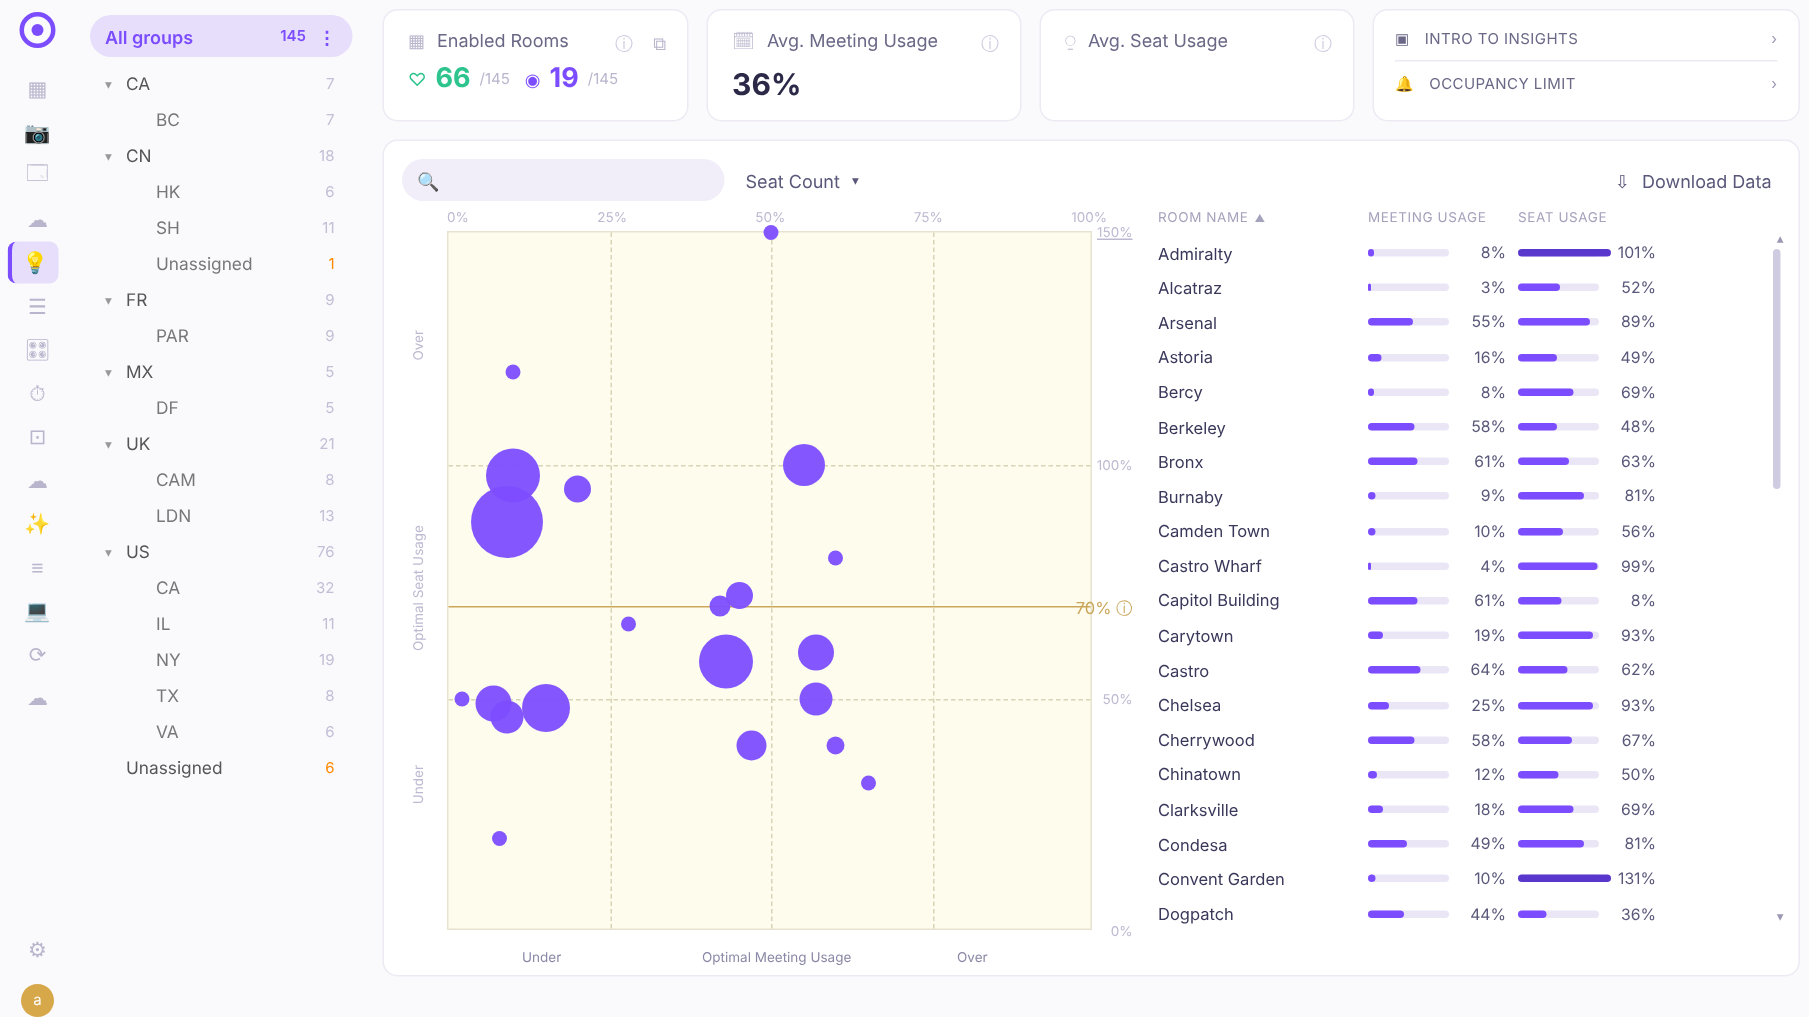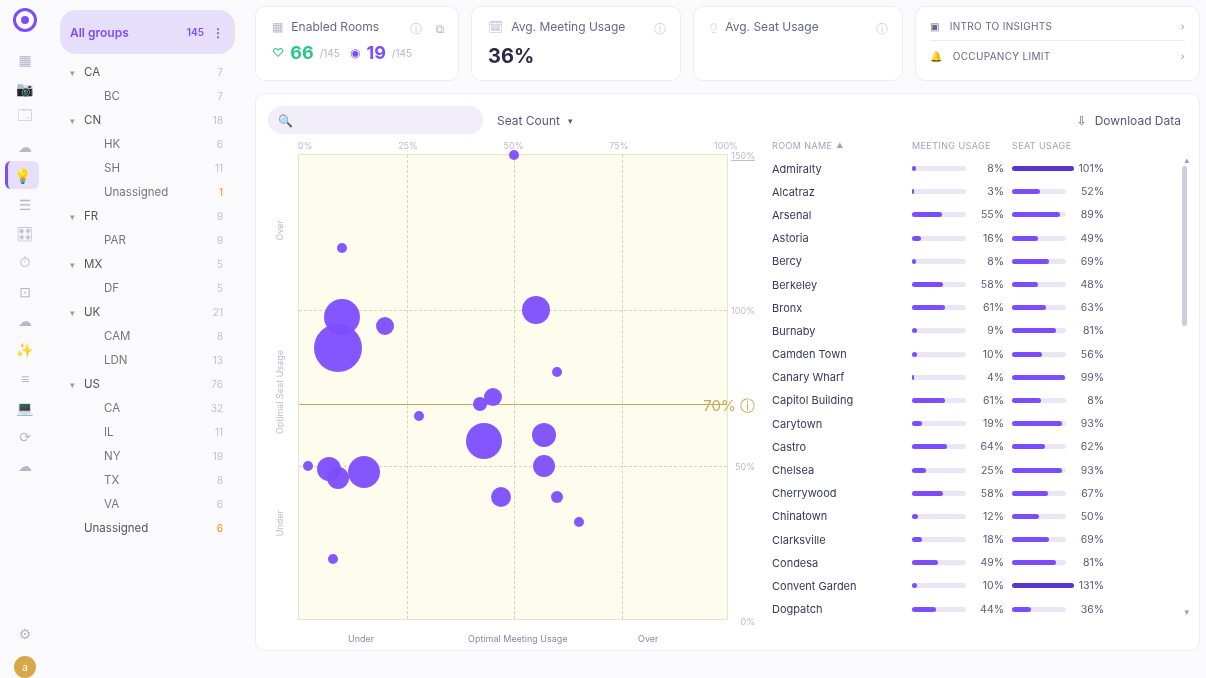--- a/index.html
+++ b/index.html
@@ -19,21 +19,21 @@
   
   .rail{position:absolute;left:0;top:0;width:50px;height:678px;background:var(--bg);display:flex;flex-direction:column;align-items:center;padding-top:8px}
   .rail .logo{width:24px;height:24px;border:3px solid var(--purple);border-radius:50%;display:flex;align-items:center;justify-content:center;margin-bottom:12px}
   .rail .logo::after{content:"";width:8px;height:8px;background:var(--purple);border-radius:50%}
   .rail .ri{width:34px;height:28px;display:flex;align-items:center;justify-content:center;color:#b8b5cc;border-radius:6px;font-size:14px;margin:1px 0;cursor:pointer}
   .rail .ri.sel{background:var(--purple-light);color:var(--purple);border-left:3px solid var(--purple);margin-left:-3px}
   .rail .spacer{flex:1}
   .rail .avatar{width:22px;height:22px;border-radius:50%;background:#d6a84a;color:#fff;font-size:10px;display:flex;align-items:center;justify-content:center;margin-top:8px}
   
   .tree{position:absolute;left:50px;top:0;width:195px;height:678px;padding:10px 10px 0 0}
-  .tree .hdr{background:var(--purple-light);border-radius:16px;height:44px;display:flex;align-items:center;padding:0 10px;color:var(--purple);font-weight:600;margin:0 0 6px 10px}
+  .tree .hdr{background:var(--purple-light);border-radius:16px;height:28px;display:flex;align-items:center;padding:0 10px;color:var(--purple);font-weight:600;margin:0 0 6px 10px}
   .tree .hdr .cnt{margin-left:auto;font-size:10px;color:var(--purple)}
   .tree .hdr .more{margin-left:8px;color:var(--purple);letter-spacing:1px}
   .tree ul{list-style:none;margin:0;padding:0}
   .tree li{display:flex;align-items:center;height:24px;padding:0 12px 0 20px;color:#555;cursor:pointer;font-size:11.5px}
   .tree li .chev{width:10px;color:#999;margin-right:4px;font-size:9px}
   .tree li.sub{padding-left:40px;color:#777}
   .tree li .cnt{margin-left:auto;color:#c2bfd6;font-size:10px}
   .tree li .cnt.orange{color:var(--orange)}
   
   .main{position:absolute;left:255px;top:0;width:951px;height:678px;padding:6px 6px 6px 0}
@@ -60,21 +60,21 @@
   
   .split{display:flex;gap:0;margin-top:6px}
   
   .chart{width:480px;height:510px;position:relative}
   .chart .xlabels{position:absolute;left:30px;right:10px;top:0;display:flex;justify-content:space-between;font-size:9px;color:#bdb9d1}
   .chart .plot{position:absolute;left:30px;top:14px;width:430px;height:466px;background:var(--canvas);border:1px solid #e8e3d1}
   .chart .plot .vline{position:absolute;top:0;bottom:0;border-left:1px dashed #d8d4b6}
   .chart .plot .hline{position:absolute;left:0;right:0;border-top:1px dashed #d8d4b6}
   .chart .plot .mid{border-top:1px solid #caa75a}
   .chart .bub{position:absolute;border-radius:50%;background:var(--purple);opacity:.94}
-  .chart .ylabel{position:absolute;right:-28px;top:50%;transform:translateY(-50%);font-size:15px;color:#caa75a}
+  .chart .ylabel{position:absolute;right:-28px;top:50%;transform:translateY(-50%);font-size:11px;color:#caa75a}
   .chart .yaxislab{position:absolute;left:6px;writing-mode:vertical-rl;transform:rotate(180deg);font-size:9px;color:#bdb9d1}
   .chart .xaxislab{position:absolute;bottom:-26px;font-size:9px;color:#8a88a6}
   
   .tablewrap{flex:1;margin-left:18px;position:relative;width:400px}
   .thead{display:flex;font-size:9px;color:#a5a2bc;letter-spacing:.4px;padding:0 6px 6px 6px;text-transform:uppercase}
   .thead .c1{flex:0 0 140px;display:flex;align-items:center;gap:4px}
   .thead .c2{flex:0 0 100px}
   .thead .c3{flex:0 0 100px}
   .tbody{height:460px;overflow:hidden;position:relative}
   .trow{display:flex;align-items:center;height:23.2px;padding:0 6px}
@@ -478,21 +478,21 @@
                 <span class="pct">10%</span>
               </div>
               <div class="c3">
                 <div class="barwrap">
                   <div class="bar" style="width: 30.24px;"></div>
                 </div>
                 <span class="pct">56%</span>
               </div>
             </div>
             <div class="trow">
-              <div class="c1">Canary Wharf</div>
+              <div class="c1">Castro Wharf</div>
               <div class="c2">
                 <div class="barwrap">
                   <div class="bar" style="width: 2.16px;"></div>
                 </div>
                 <span class="pct">4%</span>
               </div>
               <div class="c3">
                 <div class="barwrap">
                   <div class="bar" style="width: 53.46px;"></div>
                 </div>

